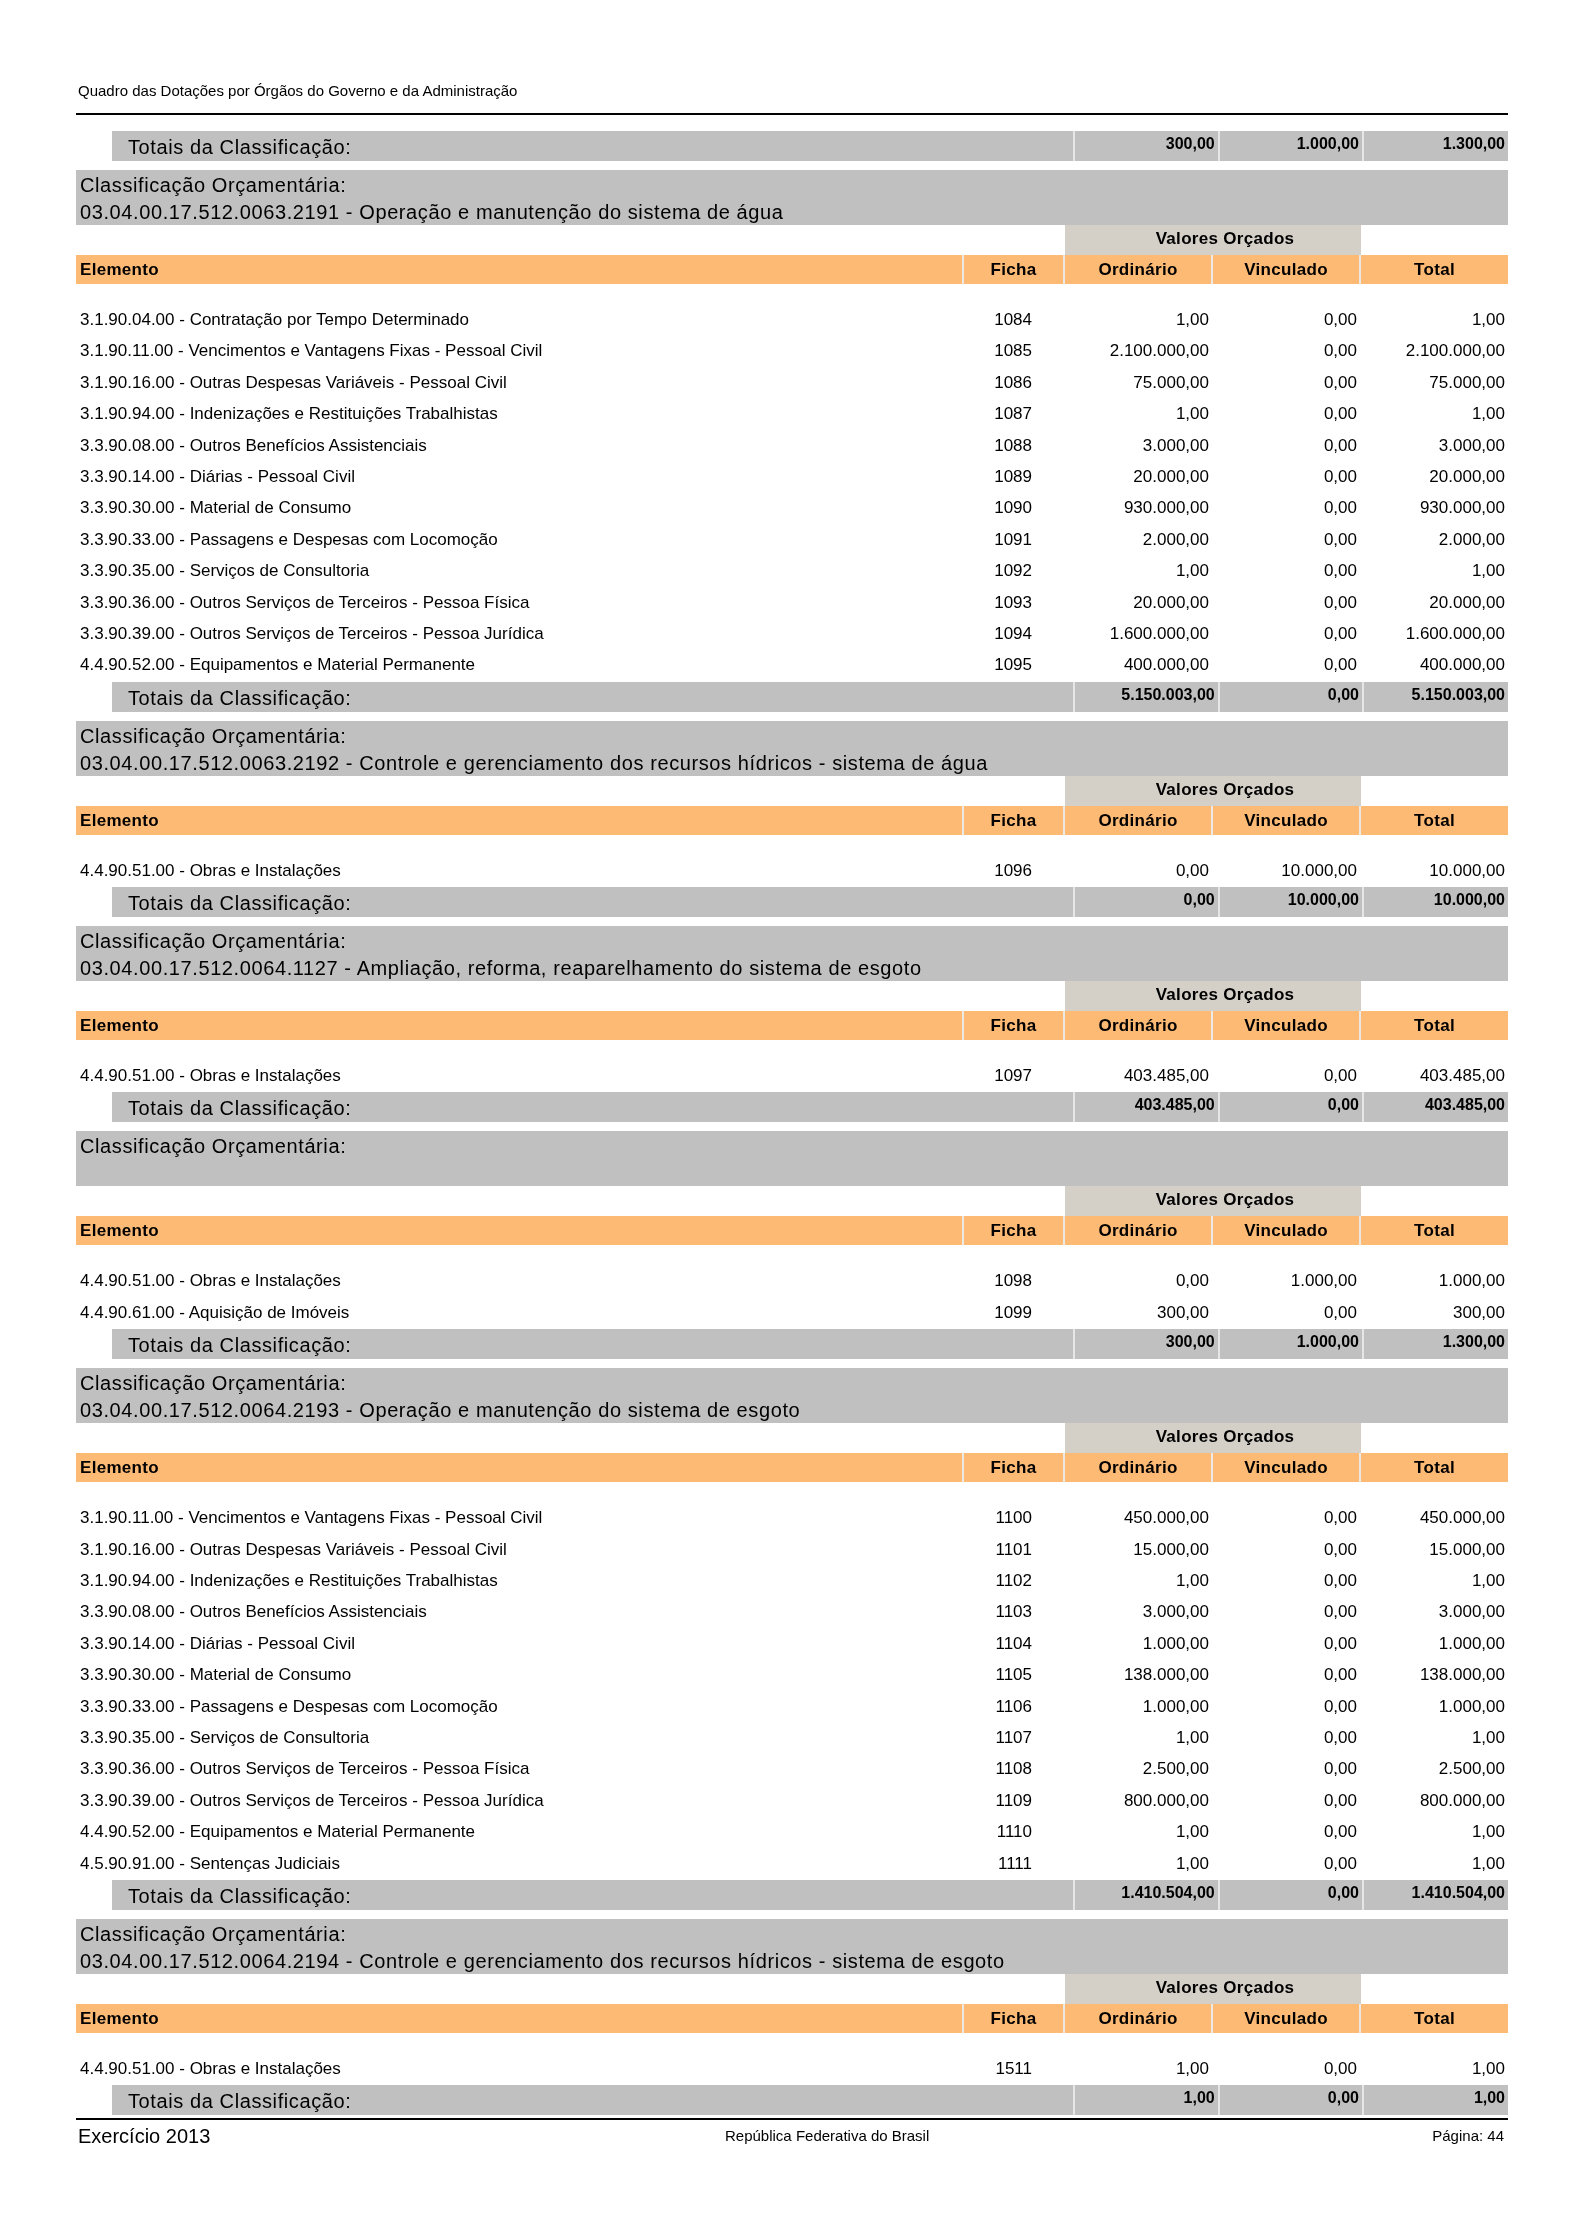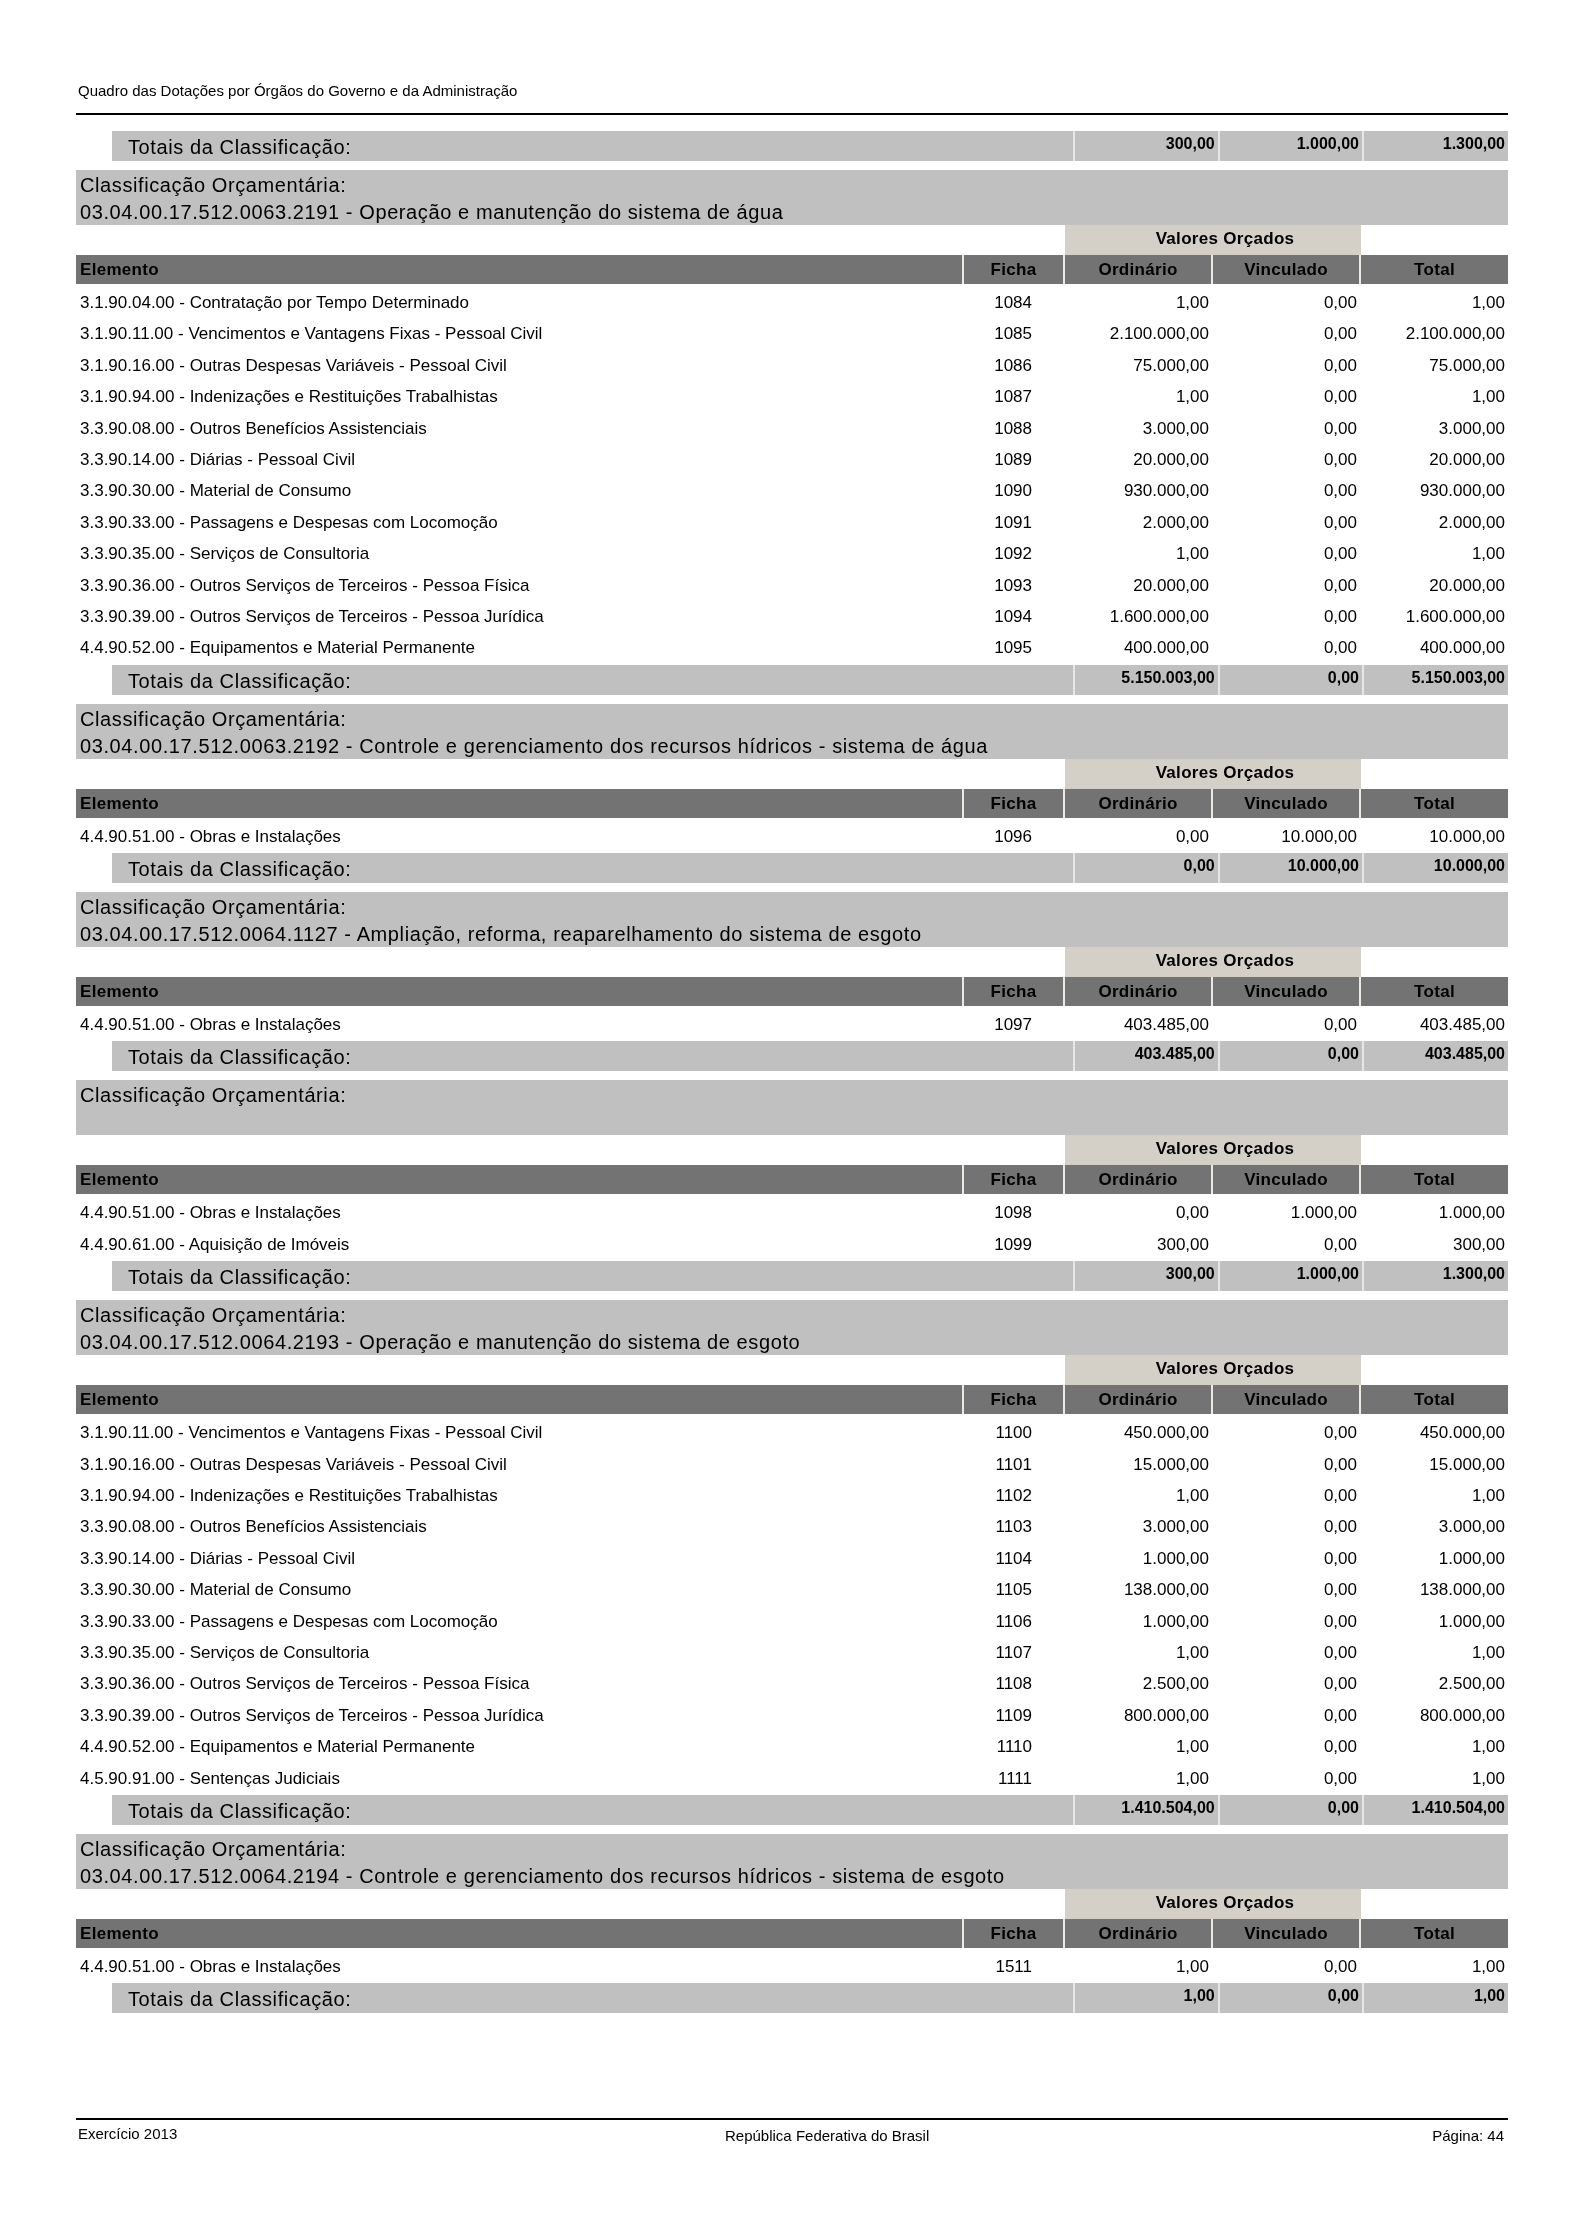--- a/index.html
+++ b/index.html
@@ -22,41 +22,41 @@
 
   
   .classif { width: 1432px; height: 55px; background: #c0c0c0; font-size: 20px; letter-spacing: 0.6px; padding-left: 4px; line-height: 27px; padding-top: 2px; margin-bottom: 0; }
   .classif .l2 { white-space: nowrap; }
 
   
   .vo-row { height: 30px; }
   .vo-spacer { width: 989px; }
   .vo { width: 296px; background: #d4d0c8; font-size: 17px; font-weight: bold; text-align: center; line-height: 28px; letter-spacing: 0.3px; padding-left: 24px; }
 
-  .col-header { height: 29px; background: #737373; margin-bottom: 3px; }
+  .col-header { height: 29px; background: #fdba74; margin-bottom: 20px; }
   .col-header .h { font-size: 17px; font-weight: bold; line-height: 29px; letter-spacing: 0.3px; border-right: 2px solid #ece9e4; }
   .col-header .h:last-child { border-right: none; }
   .c-el { width: 888px; padding-left: 4px; }
   .c-fi { width: 101px; text-align: center; }
   .c-or { width: 148px; text-align: center; }
   .c-vi { width: 148px; text-align: center; }
   .c-to { width: 147px; text-align: center; }
 
   .data { height: 31.4px; font-size: 17px; line-height: 31px; }
   .data .d-el { width: 888px; padding-left: 4px; white-space: nowrap; }
   .data .d-fi { width: 101px; text-align: right; padding-right: 33px; }
   .data .d-or { width: 148px; text-align: right; padding-right: 4px; }
   .data .d-vi { width: 148px; text-align: right; padding-right: 4px; }
   .data .d-to { width: 147px; text-align: right; padding-right: 3px; }
   .t-or { width: 148px; }
   .t-vi { width: 148px; }
   .t-to { width: 147px; }
 
   .footer-rule { position: absolute; left: 76px; top: 2118px; width: 1432px; height: 2px; background: #000; }
-  .footer-left { position: absolute; left: 78px; top: 2125px; font-size: 15px; }
+  .footer-left { position: absolute; left: 78px; top: 2125px; font-size: 20px; }
   .footer-center { position: absolute; left: 725px; top: 2127px; font-size: 15px; }
   .footer-right { position: absolute; right: 76px; top: 2127px; font-size: 15px; text-align: right; }
 </style>
 </head>
 <body>
 
 <div class="page-header">Quadro das Dotações por Órgãos do Governo e da Administração</div>
 <div class="header-rule"></div>
 
 <div class="content" id="content">

